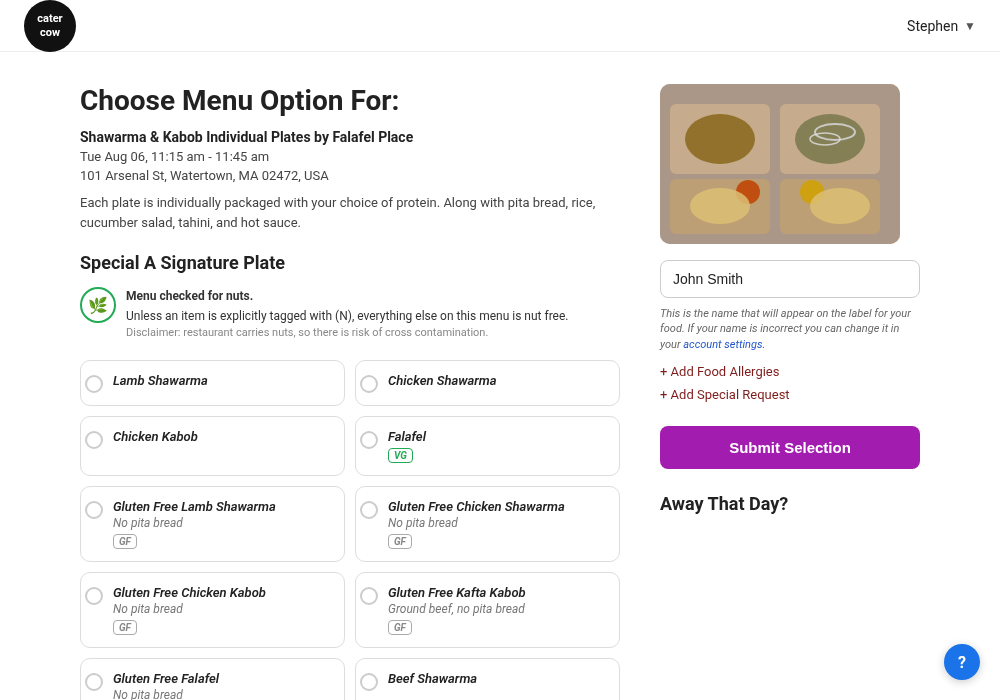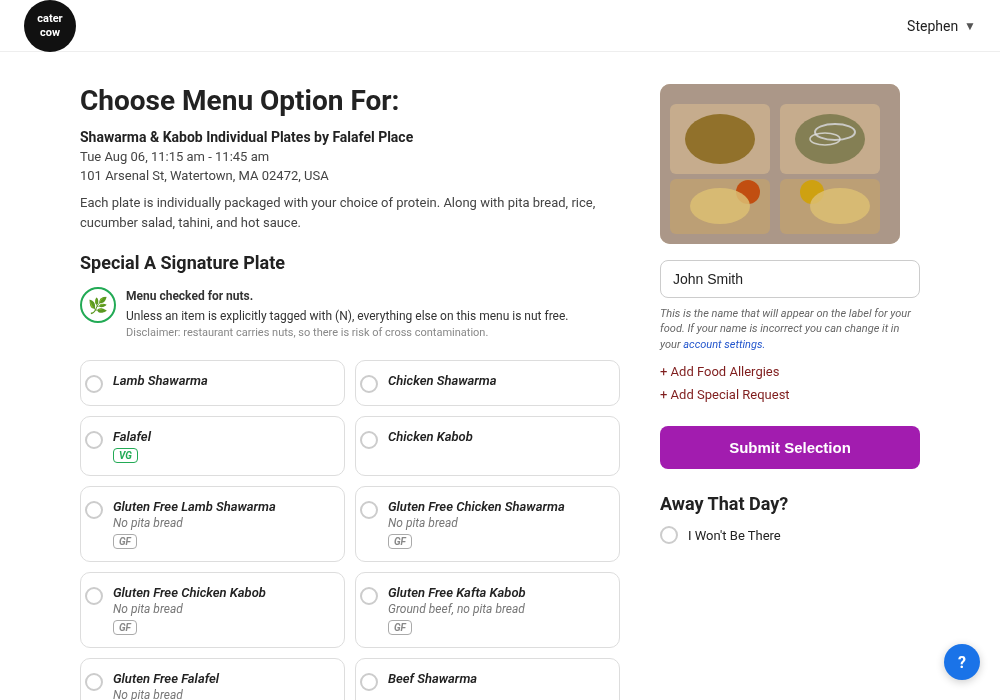--- a/index.html
+++ b/index.html
@@ -347,30 +347,30 @@
         </div>
         <div class="menu-item">
           <div class="radio-circle"></div>
           <div class="menu-item-content">
             <div class="menu-item-name">Chicken Shawarma</div>
           </div>
         </div>
         <div class="menu-item">
           <div class="radio-circle"></div>
           <div class="menu-item-content">
+            <div class="menu-item-name">Chicken Kabob</div>
+          </div>
+        </div>
+        <div class="menu-item">
+          <div class="radio-circle"></div>
+          <div class="menu-item-content">
             <div class="menu-item-name">Falafel</div>
             <div class="badges">
               <span class="badge badge-vg">VG</span>
             </div>
-          </div>
-        </div>
-        <div class="menu-item">
-          <div class="radio-circle"></div>
-          <div class="menu-item-content">
-            <div class="menu-item-name">Chicken Kabob</div>
           </div>
         </div>
         <div class="menu-item">
           <div class="radio-circle"></div>
           <div class="menu-item-content">
             <div class="menu-item-name">Gluten Free Lamb Shawarma</div>
             <div class="menu-item-desc">No pita bread</div>
             <div class="badges">
               <span class="badge badge-gf">GF</span>
             </div>
@@ -461,23 +461,19 @@
     </div>
 
     <a class="add-link" href="#">+ Add Food Allergies</a>
     <a class="add-link" href="#">+ Add Special Request</a>
 
     <button class="submit-btn">Submit Selection</button>
 
     
     <div class="away-section">
       <div class="away-title">Away That Day?</div>
-      <div class="away-option">
-        <div class="away-radio"></div>
-        <span>I Won't Be There</span>
-      </div>
     </div>
 
   </div>
 
 </div>
 
 <div class="help-btn">?</div>
 
 </body></html>

